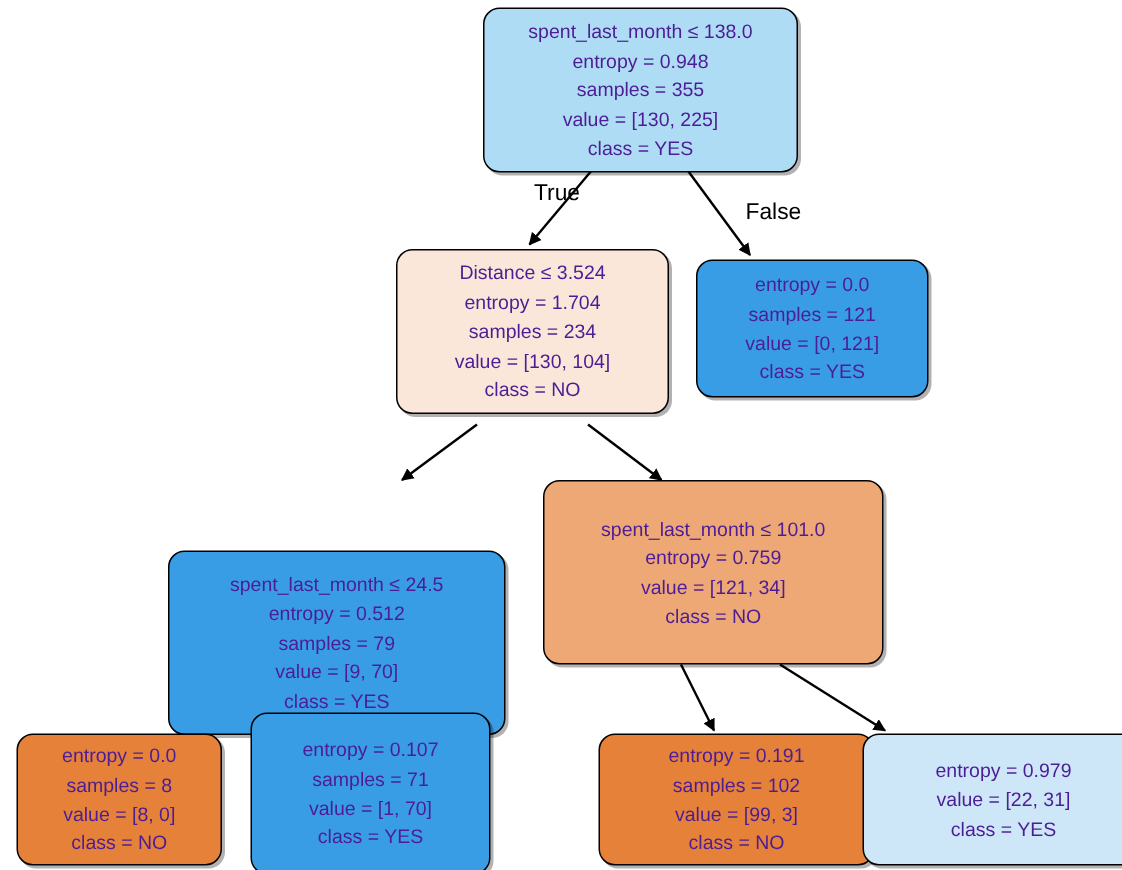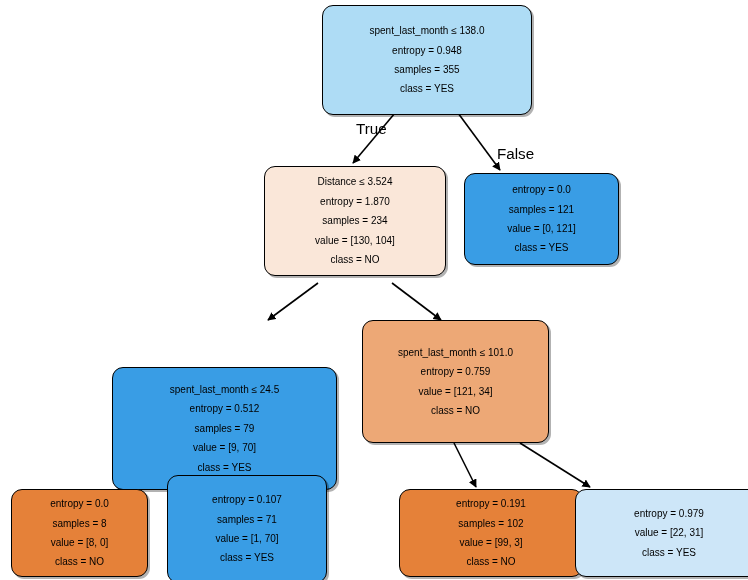--- a/index.html
+++ b/index.html
@@ -25,22 +25,22 @@
   }
   .node {
     position: absolute;
     box-sizing: border-box;
     border: 1.3px solid #000000;
     border-radius: 11px;
     display: flex;
     flex-direction: column;
     align-items: center;
     justify-content: center;
-    color: #000000;
-    font-size: 10px;
+    color: #4c1d95;
+    font-size: 13px;
     line-height: 19.4px;
     white-space: nowrap;
     box-shadow: 2px 2px 0 rgba(0,0,0,0.30);
   }
   .node .ln {
     display: block;
   }
   .edge-label {
     position: absolute;
     font-size: 15.2px;
@@ -70,43 +70,44 @@
         <line x1="454" y1="443" x2="476" y2="487" stroke="#000000" stroke-width="1.6" marker-end="url(#arrowhead)"></line>
         <line x1="520" y1="443" x2="590" y2="487" stroke="#000000" stroke-width="1.6" marker-end="url(#arrowhead)"></line>
       </g>
   </svg>
 
   <div id="node-layer">
       <div class="node" style="left: 322px; top: 5px; width: 210px; height: 110px; background: rgb(174, 220, 245);">
         <span class="ln">spent_last_month ≤ 138.0</span>
         <span class="ln">entropy = 0.948</span>
         <span class="ln">samples = 355</span>
+        <span class="ln">value = [130, 225]</span>
         <span class="ln">class = YES</span>
       </div>
       <div class="node" style="left: 264px; top: 166px; width: 182px; height: 110px; background: rgb(250, 231, 217);">
         <span class="ln">Distance ≤ 3.524</span>
-        <span class="ln">entropy = 1.870</span>
+        <span class="ln">entropy = 1.704</span>
         <span class="ln">samples = 234</span>
         <span class="ln">value = [130, 104]</span>
         <span class="ln">class = NO</span>
       </div>
       <div class="node" style="left: 464px; top: 173px; width: 155px; height: 92px; background: rgb(57, 157, 229);">
         <span class="ln">entropy = 0.0</span>
         <span class="ln">samples = 121</span>
         <span class="ln">value = [0, 121]</span>
         <span class="ln">class = YES</span>
       </div>
       <div class="node" style="left: 112px; top: 320px; width: 225px; height: 123px; background: rgb(57, 157, 229); margin-top: 47px;">
         <span class="ln">spent_last_month ≤ 24.5</span>
         <span class="ln">entropy = 0.512</span>
         <span class="ln">samples = 79</span>
         <span class="ln">value = [9, 70]</span>
         <span class="ln">class = YES</span>
       </div>
-      <div class="node" style="left: 362px; top: 320px; width: 187px; height: 123px; background: rgb(237, 168, 118);">
+      <div class="node" style="left: 362px; top: 320px; width: 227px; height: 123px; background: rgb(237, 168, 118);">
         <span class="ln">spent_last_month ≤ 101.0</span>
         <span class="ln">entropy = 0.759</span>
         <span class="ln">value = [121, 34]</span>
         <span class="ln">class = NO</span>
       </div>
       <div class="node" style="left: 11px; top: 489px; width: 137px; height: 88px; background: rgb(229, 129, 57);">
         <span class="ln">entropy = 0.0</span>
         <span class="ln">samples = 8</span>
         <span class="ln">value = [8, 0]</span>
         <span class="ln">class = NO</span>
@@ -124,16 +125,16 @@
         <span class="ln">class = NO</span>
       </div>
       <div class="node" style="left: 575px; top: 489px; width: 188px; height: 88px; background: rgb(205, 230, 248);">
         <span class="ln">entropy = 0.979</span>
         <span class="ln">value = [22, 31]</span>
         <span class="ln">class = YES</span>
       </div>
     </div>
   <div id="edge-label-layer">
       <div class="edge-label" style="left: 356px; top: 120px;">True</div>
-      <div class="edge-label" style="left: 497px; top: 133px; margin-top: 12px;">False</div>
+      <div class="edge-label" style="left: 497px; top: 133px;">False</div>
     </div>
 
 </div>
 
 </body></html>

